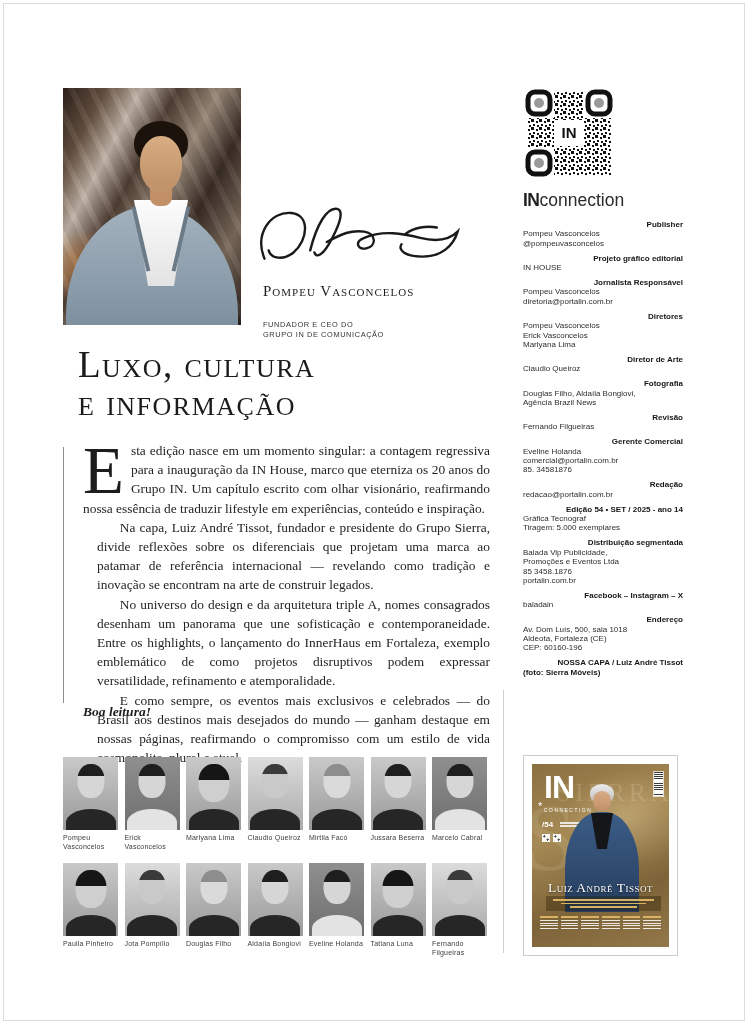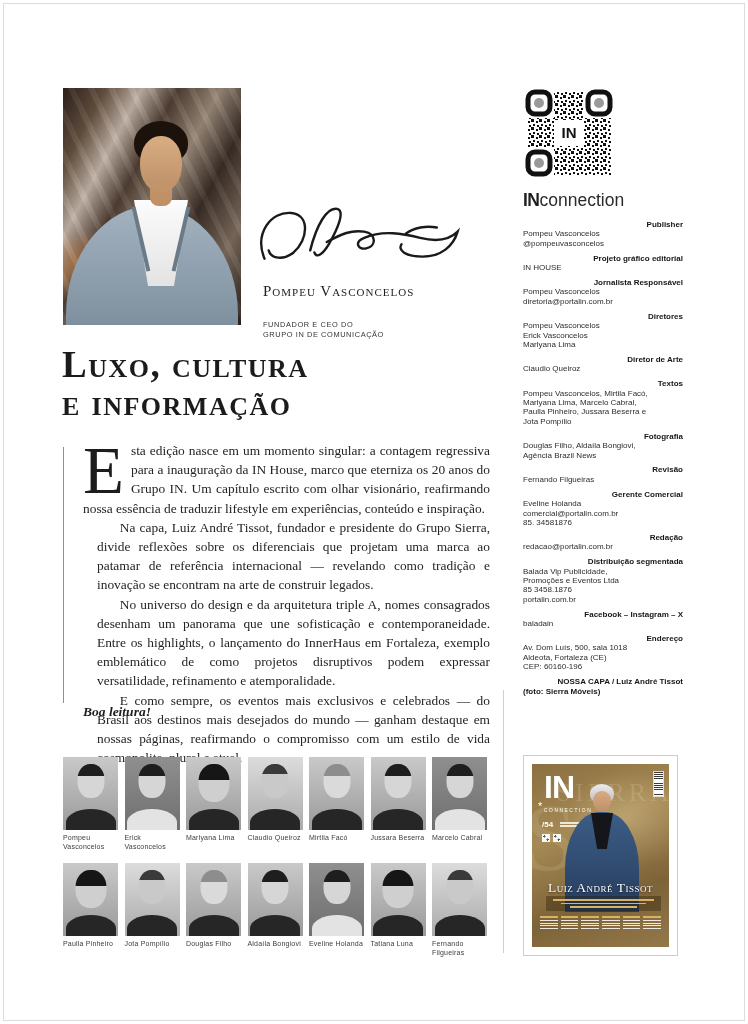--- a/index.html
+++ b/index.html
@@ -25,22 +25,22 @@
   .p-hair{position:absolute;left:71px;top:33px;width:54px;height:44px;border-radius:50% 50% 46% 46%;z-index:4;background:#1c120c;}
   .p-hair::after{content:"";position:absolute;left:6px;top:10px;width:42px;height:16px;border-radius:50%;background:#1c120c;}
 
   
   .signature{position:absolute;left:250px;top:198px;width:218px;height:84px;}
   .portrait-caption{position:absolute;left:263px;top:283px;color:#222;}
   .cap-name{font-family:"Liberation Serif",serif;font-variant:small-caps;font-size:15px;letter-spacing:1px;color:#1d1d1d;}
   .cap-role{margin-top:20px;font-size:7.4px;letter-spacing:.6px;line-height:9.5px;text-transform:uppercase;color:#333;}
 
   
-  .ed-title{position:absolute;left:62px;top:346px;font-family:"Liberation Serif",serif;
-    font-variant:small-caps;font-size:37px;line-height:38px;letter-spacing:1.5px;color:#1b1b1b;font-weight:700;}
+  .ed-title{position:absolute;left:78px;top:346px;font-family:"Liberation Serif",serif;
+    font-variant:small-caps;font-size:37px;line-height:38px;letter-spacing:1.5px;color:#1b1b1b;font-weight:400;}
 
   
   .body-rule{position:absolute;left:63px;top:447px;width:1px;height:256px;background:#8f8f8f;}
   .editorial-body{position:absolute;left:83px;top:441px;width:407px;font-family:"Liberation Serif",serif;
     font-size:13.4px;line-height:19.2px;color:#242424;text-align:justify;}
   .editorial-body p{margin:0;}
   .editorial-body p + p{text-indent:1.7em;margin-left:14px;}
   .dropcap{float:left;font-size:67px;line-height:55px;padding:2px 7px 0 0;color:#1d1d1d;font-family:"Liberation Serif",serif;}
   .closing{position:absolute;left:83px;top:704px;font-family:"Liberation Serif",serif;font-weight:bold;font-style:italic;font-size:13.5px;color:#1d1d1d;}
 
@@ -251,44 +251,42 @@
           <div class="credit-heading">Diretores</div>
           <div class="credit-line">Pompeu Vasconcelos</div>
           <div class="credit-line">Erick Vasconcelos</div>
           <div class="credit-line">Marlyana Lima</div>
         </div>
         <div class="credit-section">
           <div class="credit-heading">Diretor de Arte</div>
           <div class="credit-line">Claudio Queiroz</div>
         </div>
         <div class="credit-section">
-          <div class="credit-heading">Textos</div>
-          <div class="credit-line">Pompeu Vasconcelos, Mirtila Facó,</div>
-          <div class="credit-line">Marlyana Lima, Marcelo Cabral,</div>
-          <div class="credit-line">Paulla Pinheiro, Jussara Beserra e</div>
-          <div class="credit-line">Jota Pompílio</div>
-        </div>
-        <div class="credit-section">
           <div class="credit-heading">Fotografia</div>
           <div class="credit-line">Douglas Filho, Aldaíla Bongiovi,</div>
           <div class="credit-line">Agência Brazil News</div>
         </div>
         <div class="credit-section">
           <div class="credit-heading">Revisão</div>
           <div class="credit-line">Fernando Filgueiras</div>
         </div>
         <div class="credit-section">
           <div class="credit-heading">Gerente Comercial</div>
           <div class="credit-line">Eveline Holanda</div>
           <div class="credit-line">comercial@portalin.com.br</div>
           <div class="credit-line">85. 34581876</div>
         </div>
         <div class="credit-section">
           <div class="credit-heading">Redação</div>
           <div class="credit-line">redacao@portalin.com.br</div>
+        </div>
+        <div class="credit-section">
+          <div class="credit-heading">Edição 54 • SET / 2025 - ano 14</div>
+          <div class="credit-line">Gráfica Tecnograf</div>
+          <div class="credit-line">Tiragem: 5.000 exemplares</div>
         </div>
         <div class="credit-section">
           <div class="credit-heading">Distribuição segmentada</div>
           <div class="credit-line">Balada Vip Publicidade,</div>
           <div class="credit-line">Promoções e Eventos Ltda</div>
           <div class="credit-line">85 3458.1876</div>
           <div class="credit-line">portalin.com.br</div>
         </div>
         <div class="credit-section">
           <div class="credit-heading">Facebook – Instagram – X</div>

